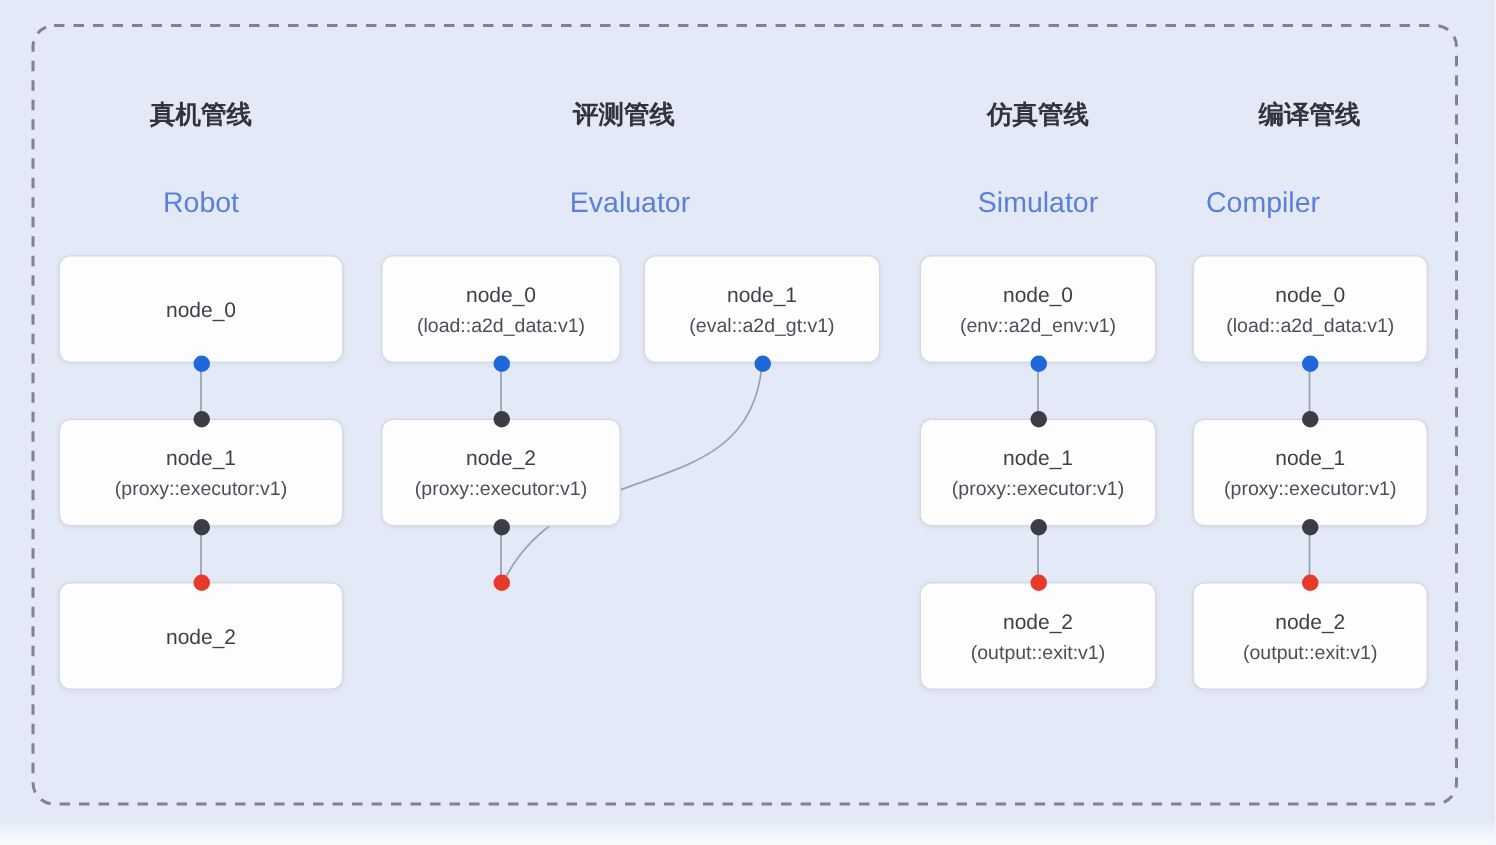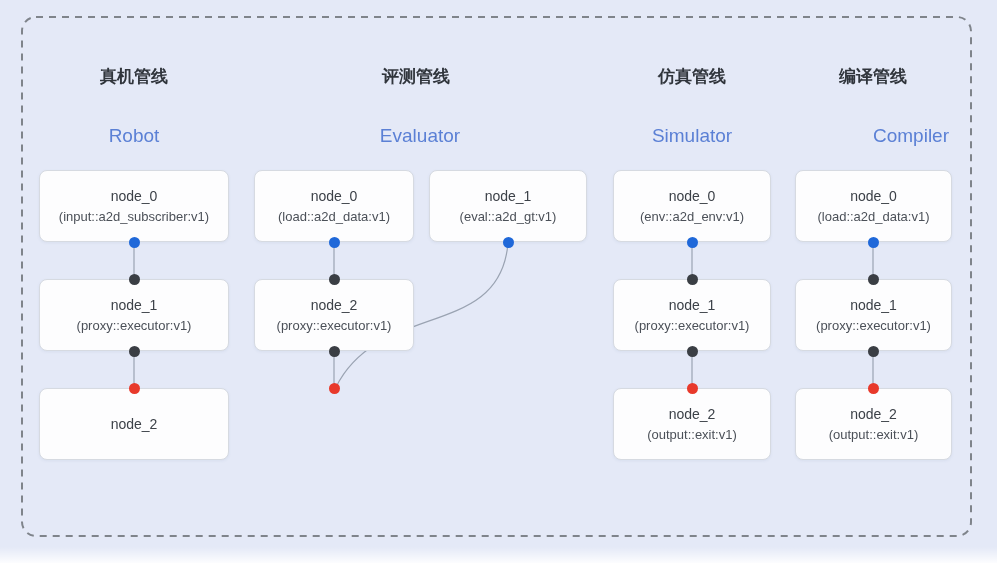--- a/index.html
+++ b/index.html
@@ -69,25 +69,24 @@
   <div class="title-zh" style="left:134px">真机管线</div>
   <div class="title-en" style="left:134px">Robot</div>
 
   <div class="title-zh" style="left:416px">评测管线</div>
   <div class="title-en" style="left:420px">Evaluator</div>
 
   <div class="title-zh" style="left:692px">仿真管线</div>
   <div class="title-en" style="left:692px">Simulator</div>
 
   <div class="title-zh" style="left:873px">编译管线</div>
-  <div class="title-en" style="left:911px">Compiler</div>
+  <div class="title-en" style="left:842px">Compiler</div>
 
   <div class="card" style="left:39px;top:170px;width:190px">
     <div class="n">node_0</div>
-    <div class="t">(input::a2d_subscriber:v1)</div>
   </div>
   <div class="card" style="left:39px;top:279px;width:190px">
     <div class="n">node_1</div>
     <div class="t">(proxy::executor:v1)</div>
   </div>
   <div class="card" style="left:39px;top:388px;width:190px">
     <div class="n">node_2</div>
   </div>
 
   <div class="card" style="left:254px;top:170px;width:160px">

